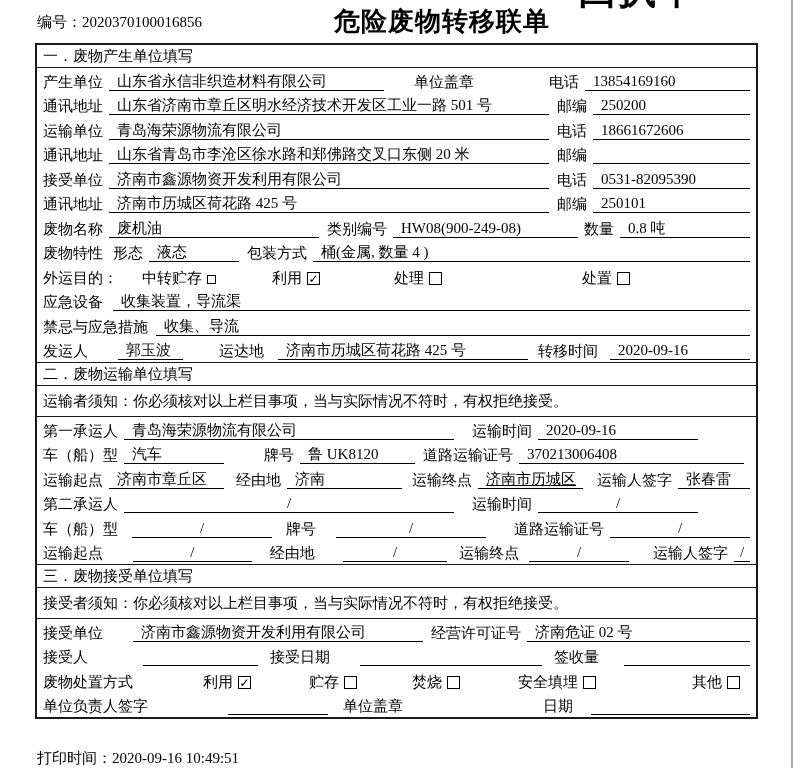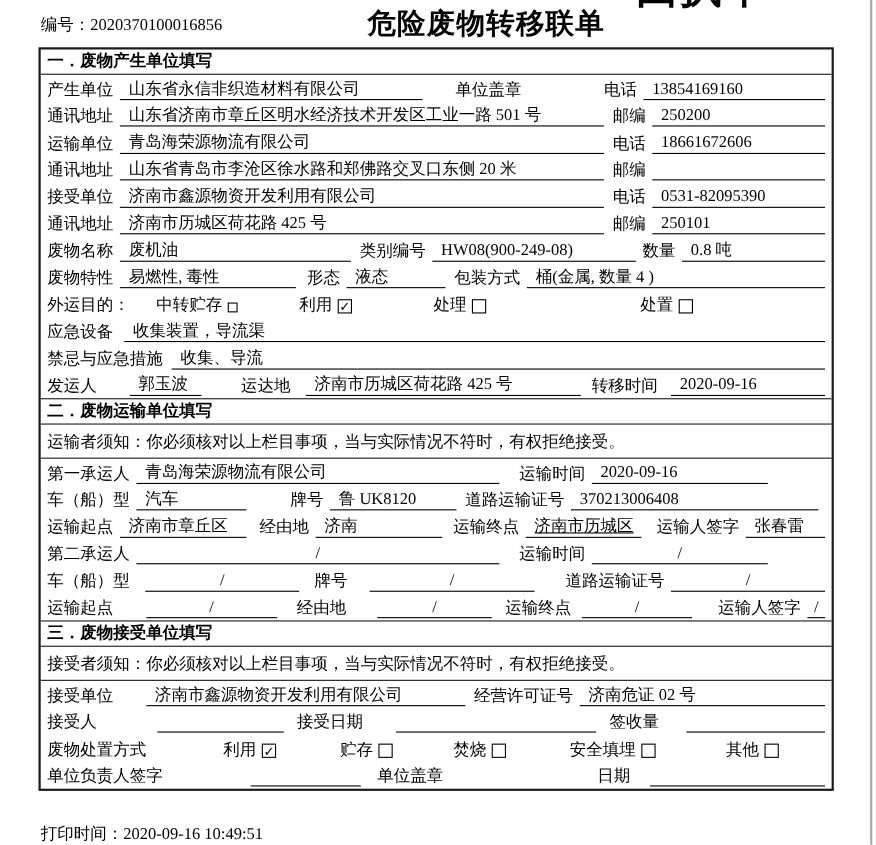--- a/index.html
+++ b/index.html
@@ -5,21 +5,21 @@
   html,body{margin:0;padding:0;}
   body{
     width:796px;height:768px;position:relative;background:#fff;color:#000;
     font-family:"Liberation Serif","DejaVu Serif",serif;overflow:hidden;
   }
   .doc-no{position:absolute;left:37px;top:13px;font-size:15px;white-space:nowrap;}
   .title{position:absolute;left:334px;top:4px;margin:0;font-size:26px;font-weight:bold;letter-spacing:1px;white-space:nowrap;}
   .stamp-clip{position:absolute;left:578px;top:0;width:125px;height:10px;overflow:hidden;}
   .stamp-inner{font-size:38px;font-weight:bold;line-height:38px;margin-top:-29px;letter-spacing:2px;white-space:nowrap;}
   .form{position:absolute;left:35px;top:43px;width:719px;border:2px solid #1a1a1a;background:#fff;}
-  .sec-header{height:22px;line-height:22px;font-weight:bold;font-size:15px;padding:0 6px;border-bottom:1.5px solid #1a1a1a;white-space:nowrap;}
+  .sec-header{height:22px;line-height:22px;font-weight:normal;font-size:15px;padding:0 6px;border-bottom:1.5px solid #1a1a1a;white-space:nowrap;}
   .sec-header.bt{border-top:1.5px solid #1a1a1a;}
   .note-row{height:30px;display:flex;align-items:center;font-size:15px;padding:0 6px;border-bottom:1px solid #1a1a1a;white-space:nowrap;}
   .row{height:24.5px;display:flex;align-items:flex-end;padding:0 6px 2px 6px;font-size:15px;white-space:nowrap;box-sizing:border-box;}
   .lbl{flex:none;line-height:17px;}
   .ul{border-bottom:1px solid #000;padding:0 4px 0 8px;min-width:16px;line-height:17px;overflow:visible;box-sizing:border-box;}
   .ul.ctr{text-align:center;padding:0 4px;}
   .cbx{flex:none;width:13px;height:13px;border:1.2px solid #000;margin:0 0 2px 5px;font-size:12px;line-height:12px;text-align:center;box-sizing:border-box;}
   .cbx.small{width:9px;height:9px;margin-bottom:3px;}
   .footer{position:absolute;left:37px;top:749px;font-size:15px;white-space:nowrap;}
   .page-edge{position:absolute;left:791px;top:0;width:2px;height:768px;background:#aaa;}
@@ -77,21 +77,20 @@
     <div class="row">
       <span class="lbl">废物名称</span>
       <span class="ul" style="margin-left: 6px; width: 210px;">废机油</span>
       <span class="lbl" style="margin-left: 8px;">类别编号</span>
       <span class="ul" style="margin-left: 6px; width: 185px;">HW08(900-249-08)</span>
       <span class="lbl" style="margin-left: 6px;">数量</span>
       <span class="ul" style="margin-left: 6px; flex: 1 1 auto;">0.8 吨</span>
     </div>
     <div class="row">
       <span class="lbl">废物特性</span>
-      <span class="ul" style="margin-left: 6px; width: 160px;">易燃性, 毒性</span>
       <span class="lbl" style="margin-left: 10px;">形态</span>
       <span class="ul" style="margin-left: 6px; width: 90px;">液态</span>
       <span class="lbl" style="margin-left: 8px;">包装方式</span>
       <span class="ul" style="margin-left: 6px; flex: 1 1 auto;">桶(金属, 数量 4 )</span>
     </div>
     <div class="row">
       <span class="lbl">外运目的：</span>
       <span class="lbl" style="margin-left: 24px;">中转贮存</span>
       <span class="cbx small"></span>
       <span class="lbl" style="margin-left: 56px;">利用</span>
@@ -186,21 +185,21 @@
     <div class="row">
       <span class="lbl">废物处置方式</span>
       <span class="lbl" style="margin-left: 70px;">利用</span>
       <span class="cbx">✓</span>
       <span class="lbl" style="margin-left: 58px;">贮存</span>
       <span class="cbx"></span>
       <span class="lbl" style="margin-left: 55px;">焚烧</span>
       <span class="cbx"></span>
       <span class="lbl" style="margin-left: 58px;">安全填埋</span>
       <span class="cbx"></span>
-      <span class="lbl" style="margin-left: 64px;">其他</span>
+      <span class="lbl" style="margin-left: 96px;">其他</span>
       <span class="cbx"></span>
     </div>
     <div class="row">
       <span class="lbl">单位负责人签字</span>
       <span class="ul" style="margin-left: 80px; width: 100px;"></span>
       <span class="lbl" style="margin-left: 15px;">单位盖章</span>
       <span class="lbl" style="margin-left: 140px;">日期</span>
       <span class="ul" style="margin-left: 18px; flex: 1 1 auto;"></span>
     </div>
   </div>

